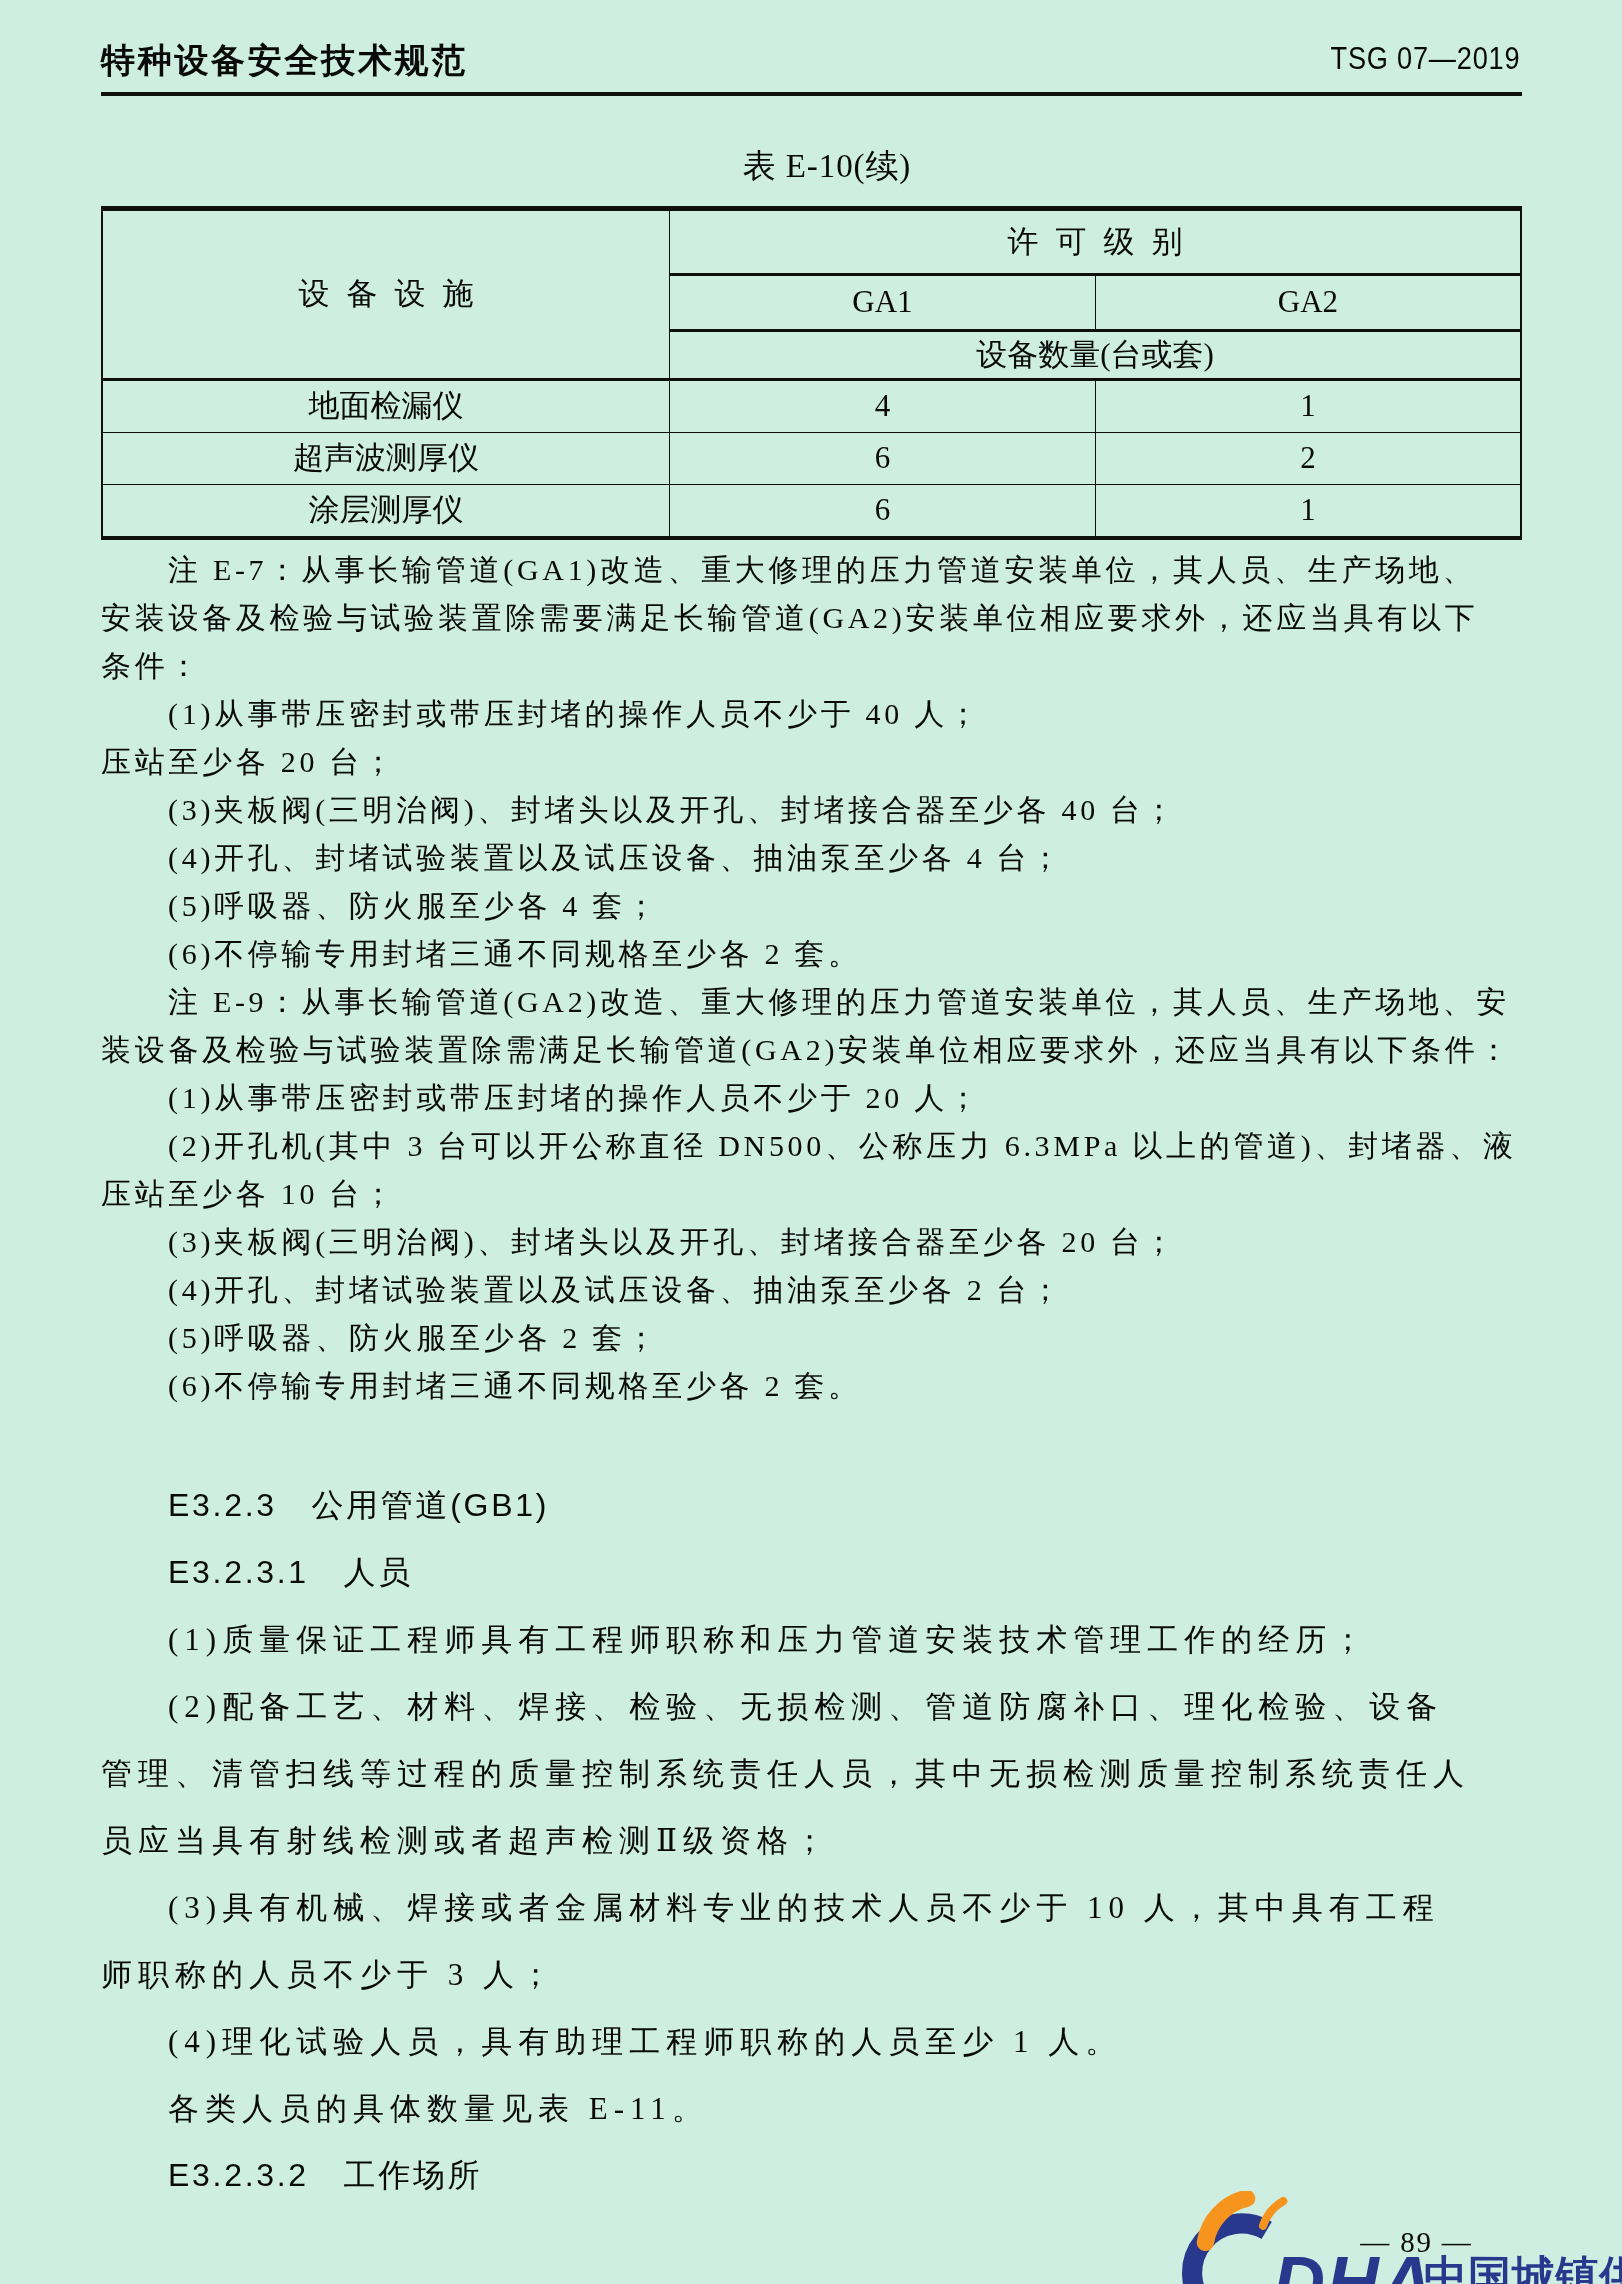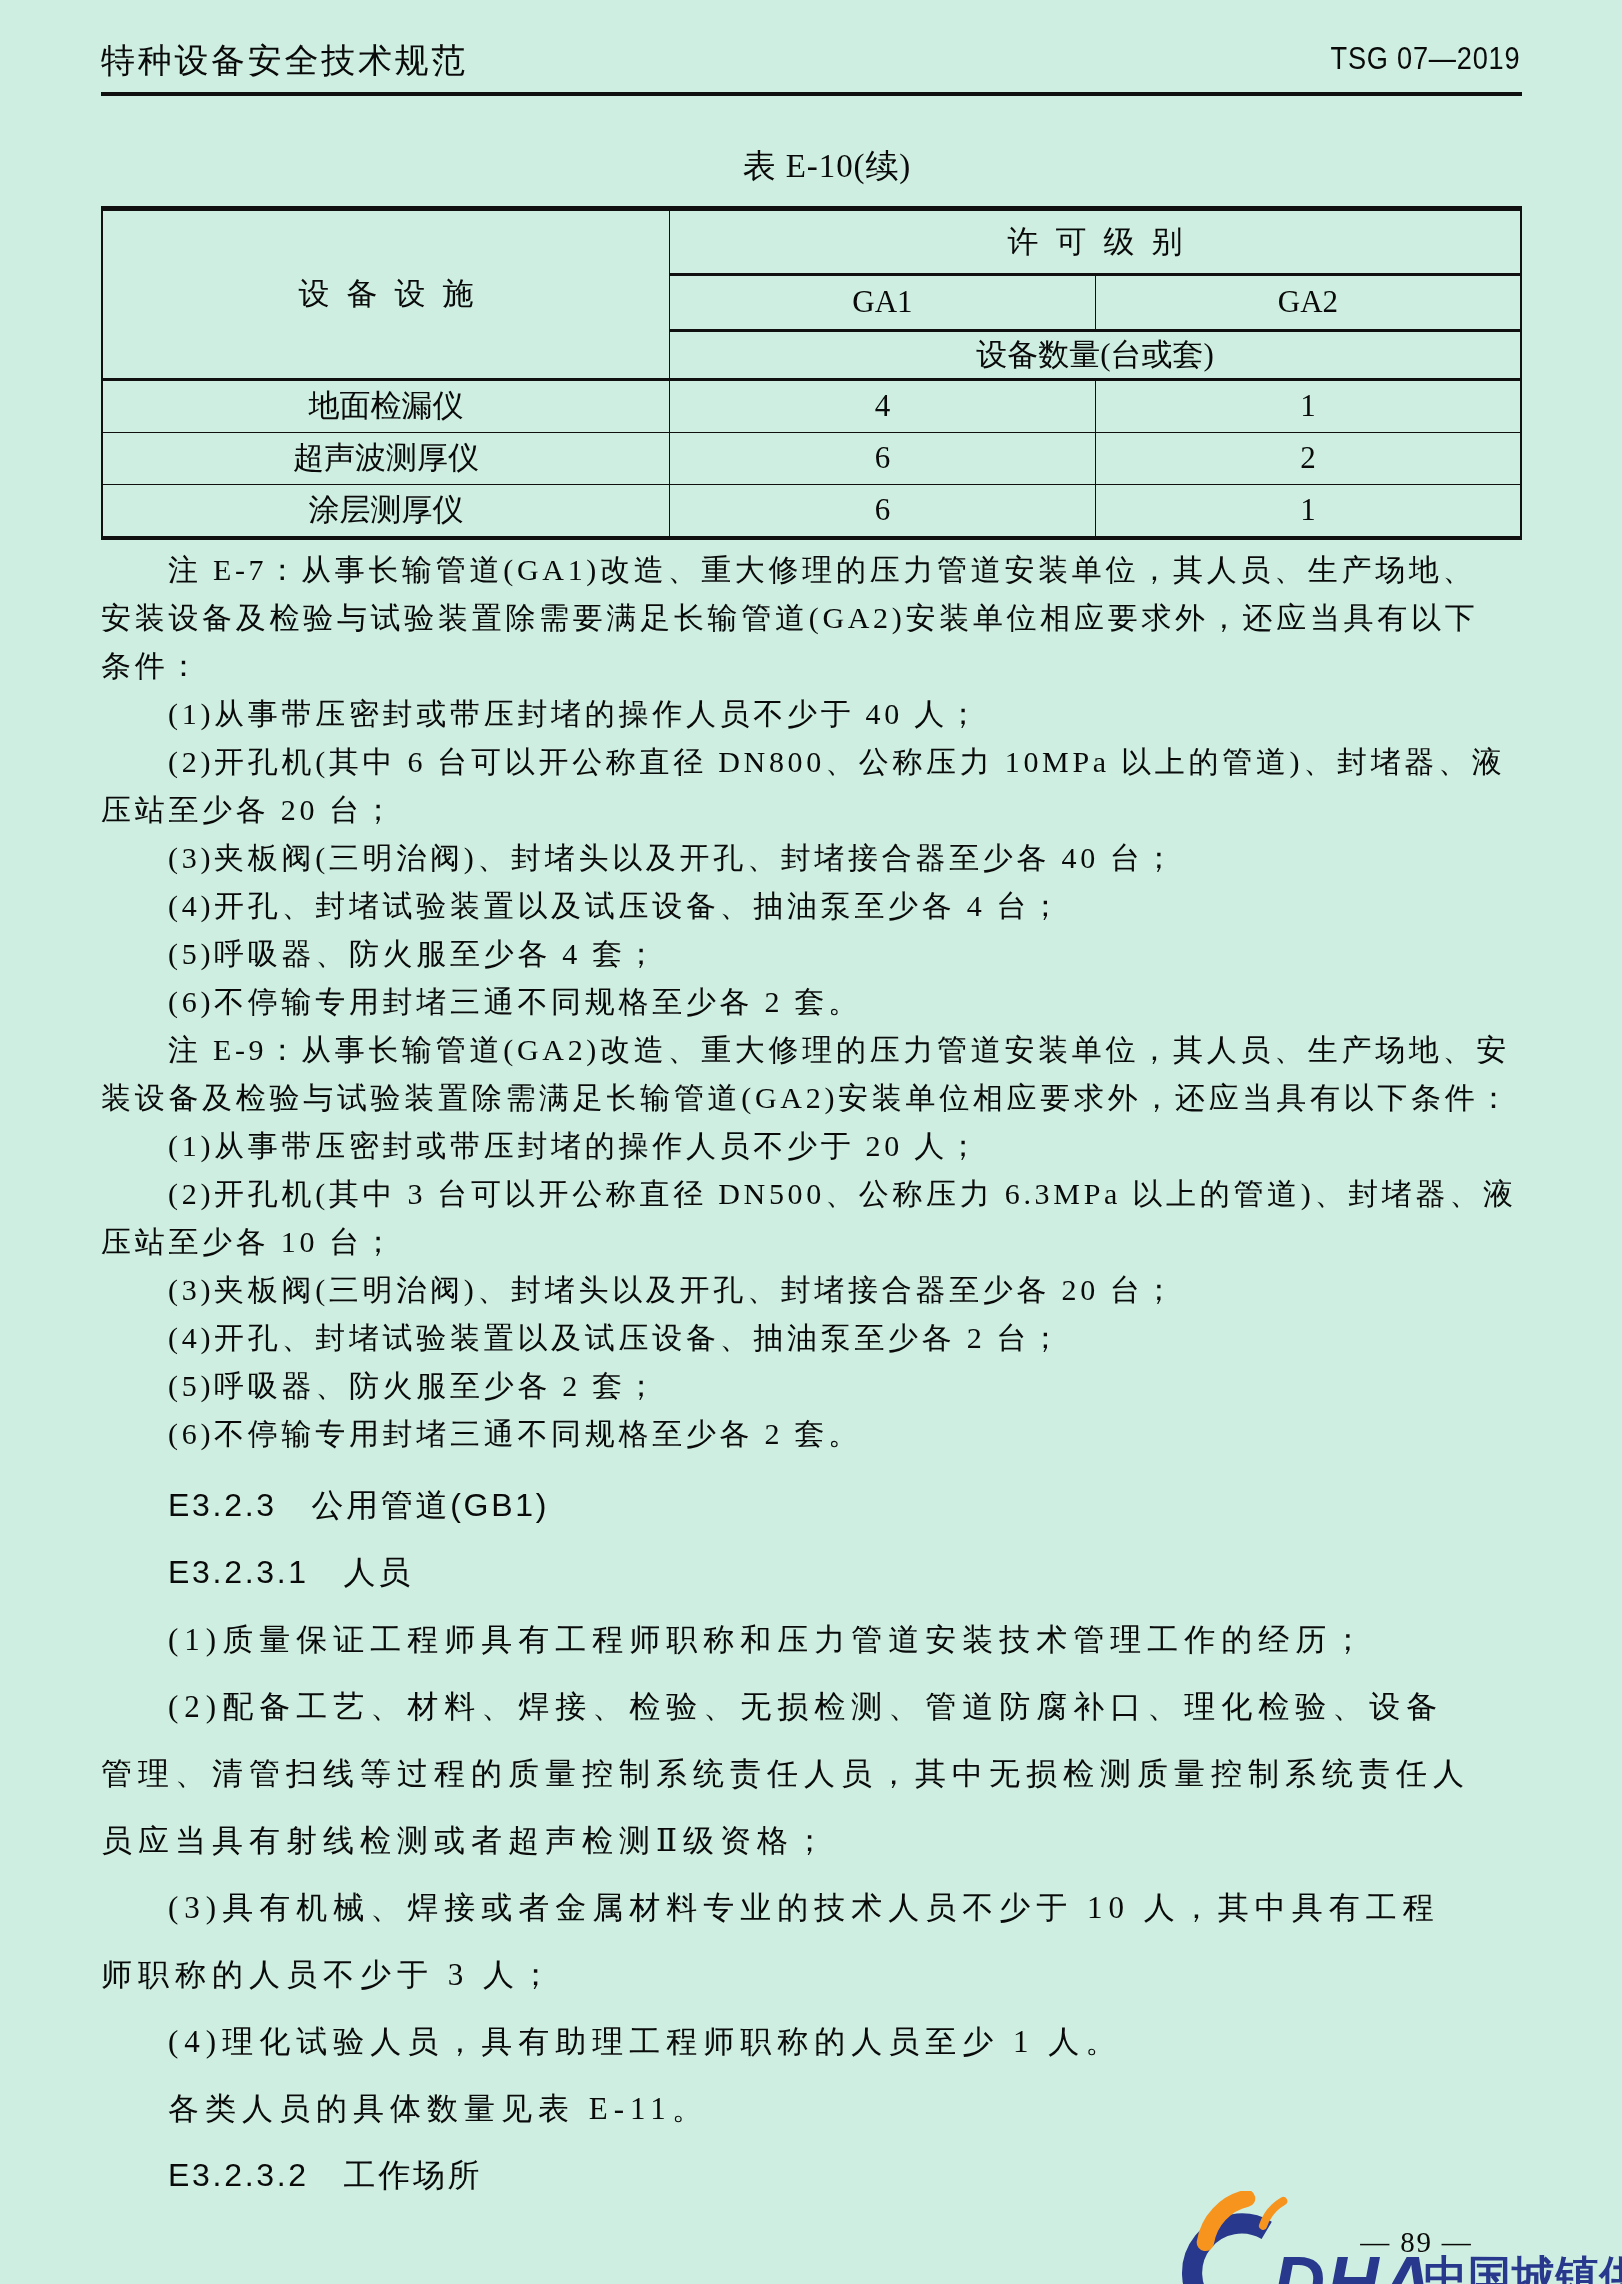--- a/index.html
+++ b/index.html
@@ -7,21 +7,21 @@
     width:1622px;height:2343px;position:relative;
     background:#cdeee1;color:#0a0a0a;
     font-family:"Liberation Serif","DejaVu Serif",serif;
     overflow:hidden;
   }
   .abs{position:absolute;}
   
   .hdr-left{
     left:101px;top:38px;
     font-family:"Liberation Sans","DejaVu Sans",sans-serif;
-    font-size:34px;font-weight:400;letter-spacing:2.7px;white-space:nowrap;
+    font-size:34px;font-weight:700;letter-spacing:2.7px;white-space:nowrap;
   }
   .hdr-right{
     right:102px;top:40px;
     font-family:"Liberation Sans","DejaVu Sans",sans-serif;
     font-size:32px;font-weight:500;letter-spacing:0.9px;white-space:nowrap;
     transform:scaleX(0.85);transform-origin:right center;
   }
   .hdr-rule{left:101px;top:92px;width:1421px;height:4.1px;background:#101010;}
   
   .tbl-caption{
@@ -126,21 +126,20 @@
     <td>1</td>
   </tr>
 </tbody>
   </table>
 
 <div class="abs notes">
   <div class="nline ind">注 E-7：从事长输管道(GA1)改造、重大修理的压力管道安装单位，其人员、生产场地、</div>
   <div class="nline">安装设备及检验与试验装置除需要满足长输管道(GA2)安装单位相应要求外，还应当具有以下</div>
   <div class="nline">条件：</div>
   <div class="nline ind">(1)从事带压密封或带压封堵的操作人员不少于 40 人；</div>
-  <div class="nline ind">(2)开孔机(其中 6 台可以开公称直径 DN800、公称压力 10MPa 以上的管道)、封堵器、液</div>
   <div class="nline">压站至少各 20 台；</div>
   <div class="nline ind">(3)夹板阀(三明治阀)、封堵头以及开孔、封堵接合器至少各 40 台；</div>
   <div class="nline ind">(4)开孔、封堵试验装置以及试压设备、抽油泵至少各 4 台；</div>
   <div class="nline ind">(5)呼吸器、防火服至少各 4 套；</div>
   <div class="nline ind">(6)不停输专用封堵三通不同规格至少各 2 套。</div>
   <div class="nline ind">注 E-9：从事长输管道(GA2)改造、重大修理的压力管道安装单位，其人员、生产场地、安</div>
   <div class="nline">装设备及检验与试验装置除需满足长输管道(GA2)安装单位相应要求外，还应当具有以下条件：</div>
   <div class="nline ind">(1)从事带压密封或带压封堵的操作人员不少于 20 人；</div>
   <div class="nline ind">(2)开孔机(其中 3 台可以开公称直径 DN500、公称压力 6.3MPa 以上的管道)、封堵器、液</div>
   <div class="nline">压站至少各 10 台；</div>

